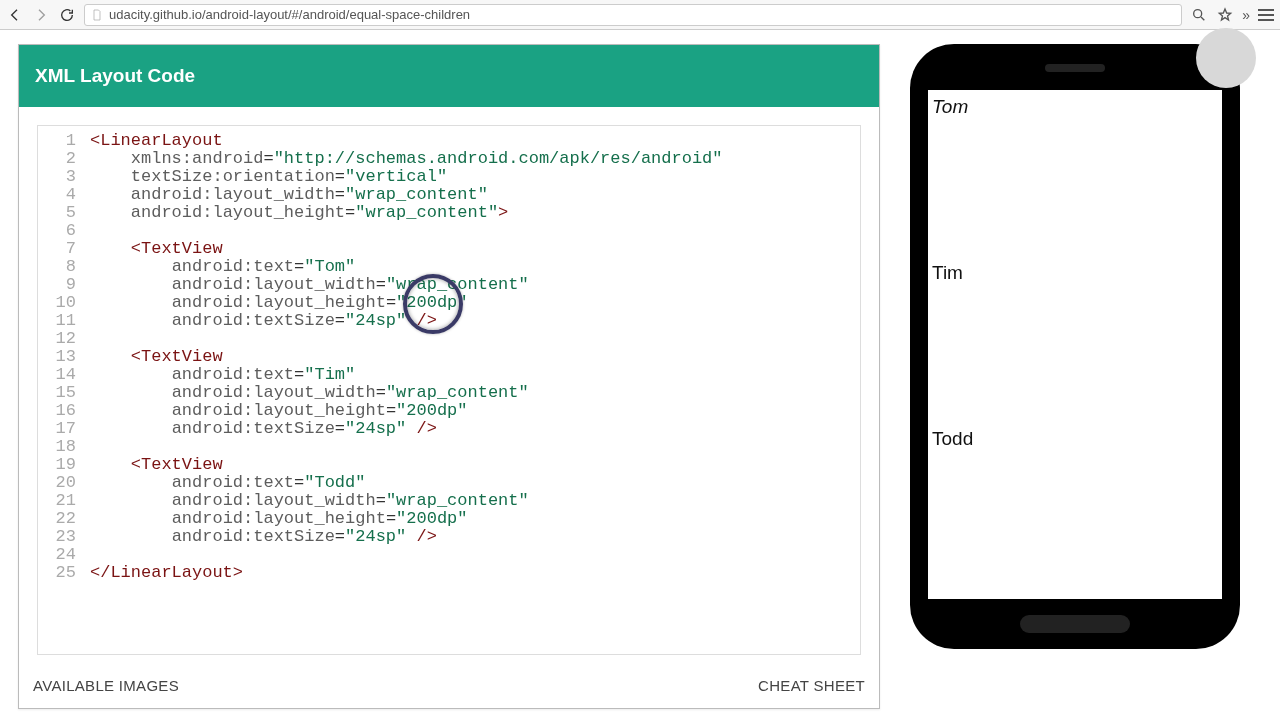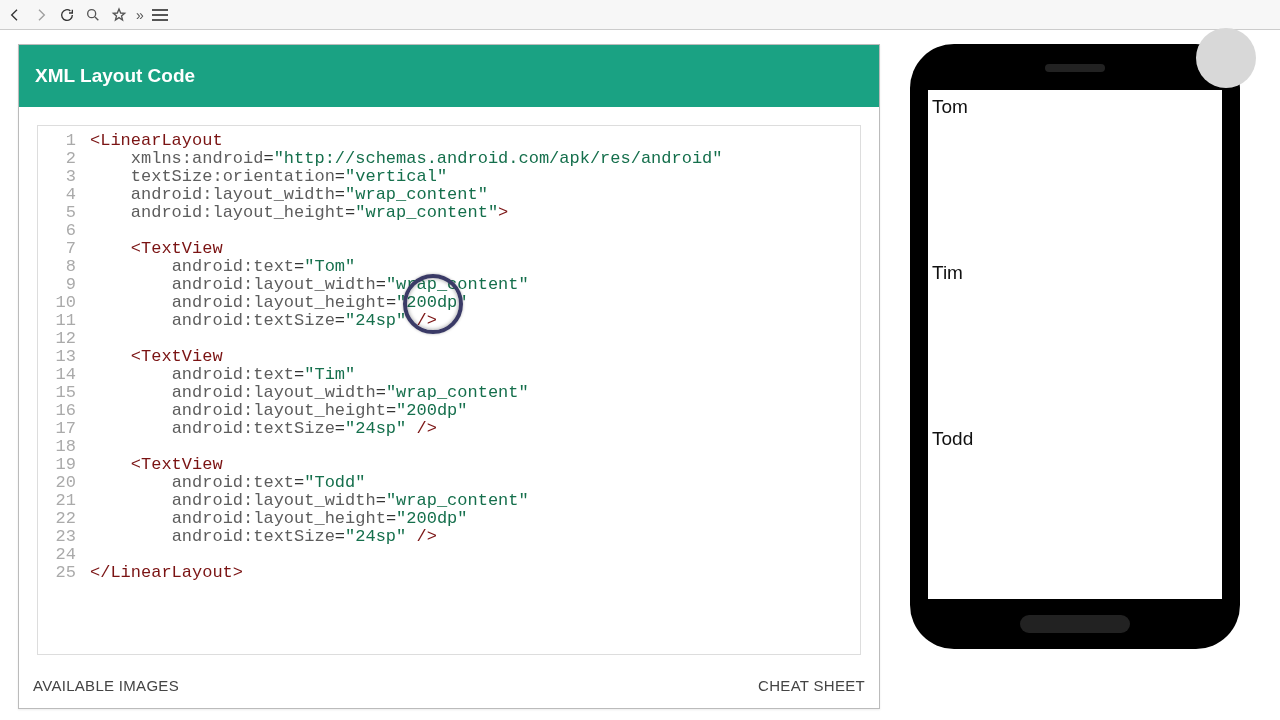--- a/index.html
+++ b/index.html
@@ -31,21 +31,21 @@
 
   
   .magnifier { position:absolute; width:60px; height:60px; border:4px solid #3a3a66; border-radius:50%; left:365px; top:148px; box-shadow:0 0 4px rgba(0,0,0,.4) inset, 0 0 3px rgba(0,0,0,.3); pointer-events:none; }
 
   
   .phone { width:330px; height:605px; background:#000; border-radius:44px; padding:46px 18px 50px 18px; position:relative; }
   .speaker { position:absolute; top:20px; left:50%; transform:translateX(-50%); width:60px; height:8px; background:#222; border-radius:4px; }
   .homebar { position:absolute; bottom:16px; left:50%; transform:translateX(-50%); width:110px; height:18px; background:#222; border-radius:10px; }
   .screen { background:#fff; width:100%; height:100%; position:relative; overflow:hidden; }
   .tv { position:absolute; left:4px; font-size:19px; color:#111; }
-  .tv1 { top:6px; }
+  .tv1 { top:6px;font-style:italic; }
   .tv2 { top:172px; }
   .tv3 { top:338px; }
   .brand-badge { position:absolute; top:-16px; right:-16px; width:60px; height:60px; background:#d8d8d8; border-radius:50%; }
 </style>
 </head>
 <body>
 
 <div class="toolbar">
   <div class="tb-icon">
       <svg viewBox="0 0 24 24" fill="none" stroke="#333" stroke-width="2">
@@ -56,20 +56,26 @@
       <svg viewBox="0 0 24 24" fill="none" stroke="#333" stroke-width="2">
         <path d="M9 4l8 8-8 8"></path>
       </svg>
     </div>
   <div class="tb-icon">
       <svg viewBox="0 0 24 24" fill="none" stroke="#333" stroke-width="2">
         <path d="M20 12a8 8 0 1 1-3-6.2"></path>
         <path d="M20 4v5h-5"></path>
       </svg>
     </div>
+  <div class="addr">
+    <svg viewBox="0 0 24 24" fill="#888">
+        <path d="M6 2h9l3 3v17H6z" fill="none" stroke="#888" stroke-width="1.5"></path>
+      </svg>
+    <span>udacity.github.io/android-layout/#/android/equal-space-children</span>
+  </div>
   <div class="right-icons">
     <div class="tb-icon">
         <svg viewBox="0 0 24 24" fill="none" stroke="#555" stroke-width="2">
           <circle cx="10" cy="10" r="6"></circle>
           <path d="M15 15l5 5"></path>
         </svg>
       </div>
     <div class="tb-icon">
         <svg viewBox="0 0 24 24" fill="none" stroke="#555" stroke-width="2">
           <path d="M12 3l2.5 6 6 .5-4.7 4 1.5 6L12 16l-5.3 3.5 1.5-6L3.5 9.5l6-.5z"></path>

